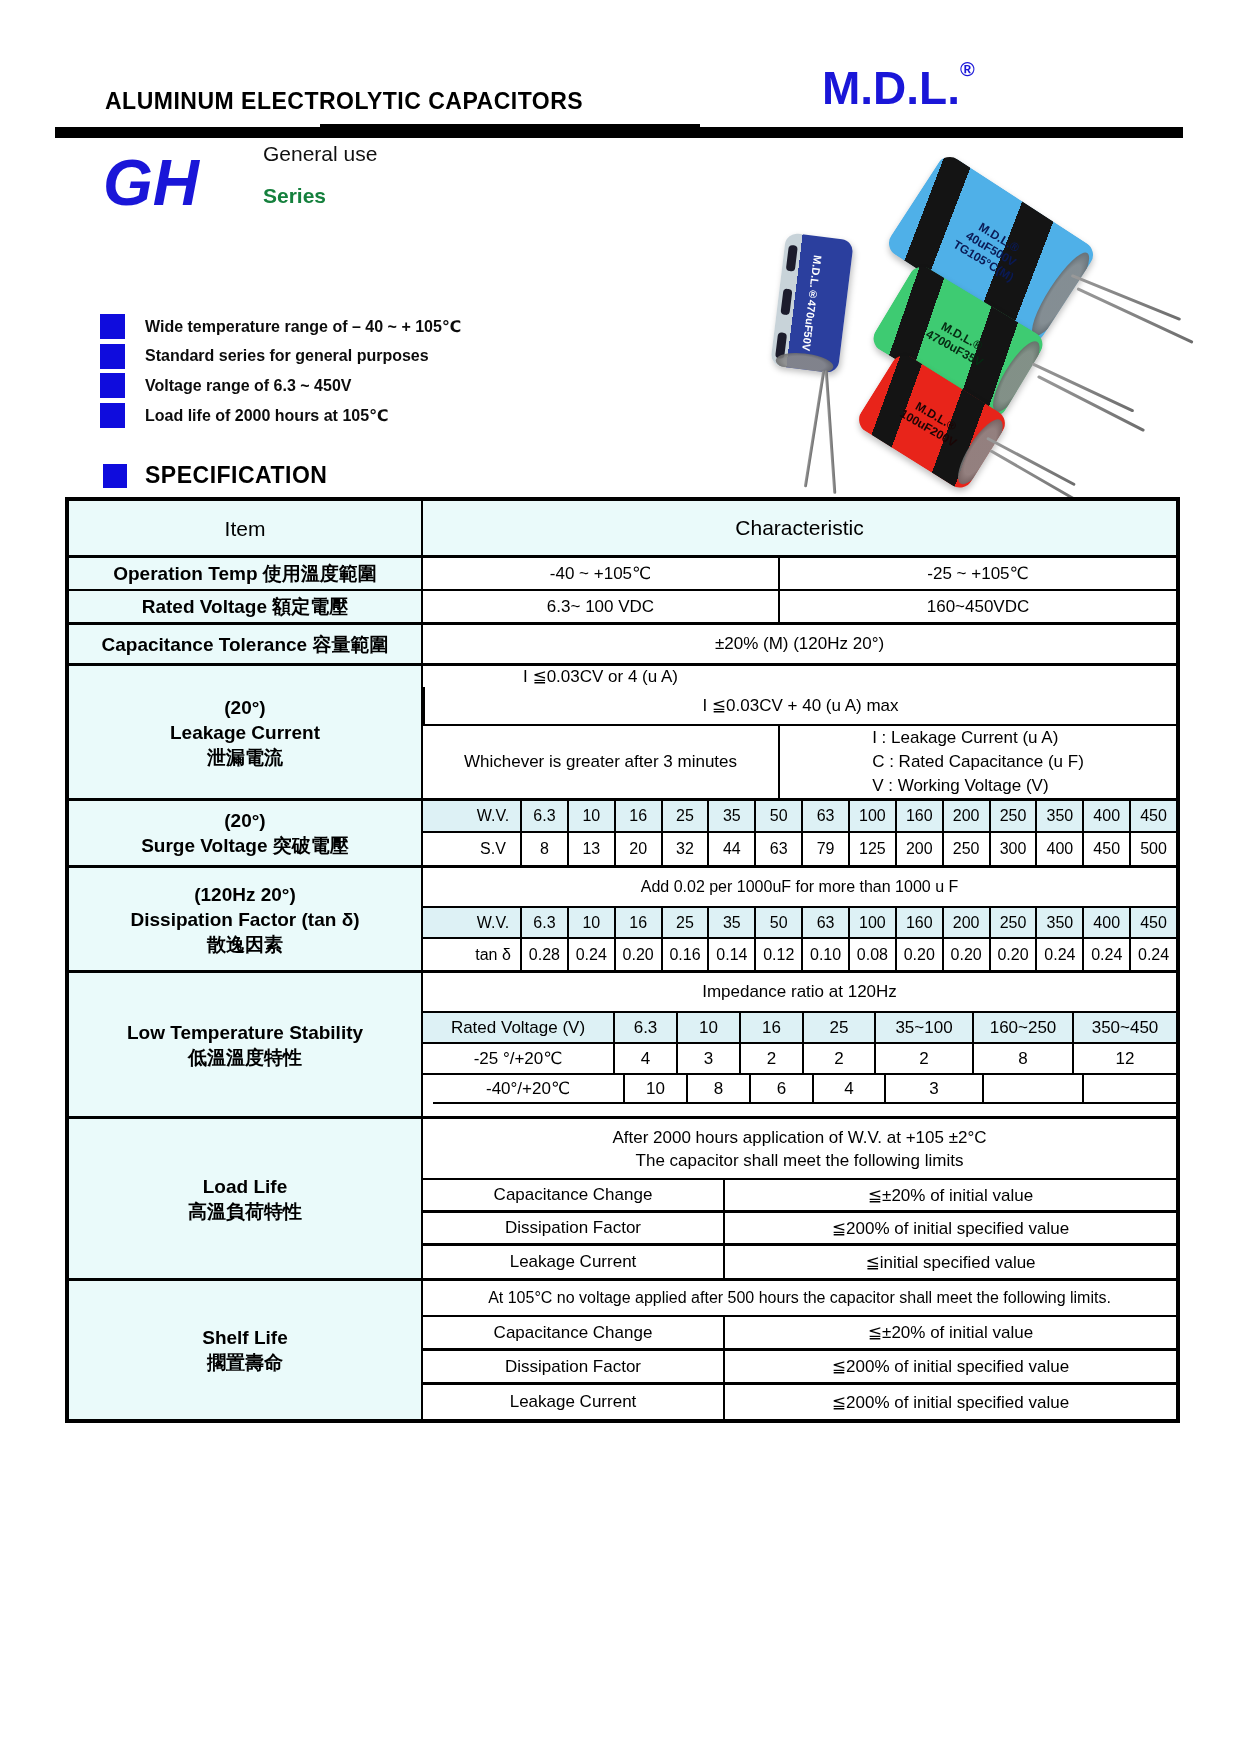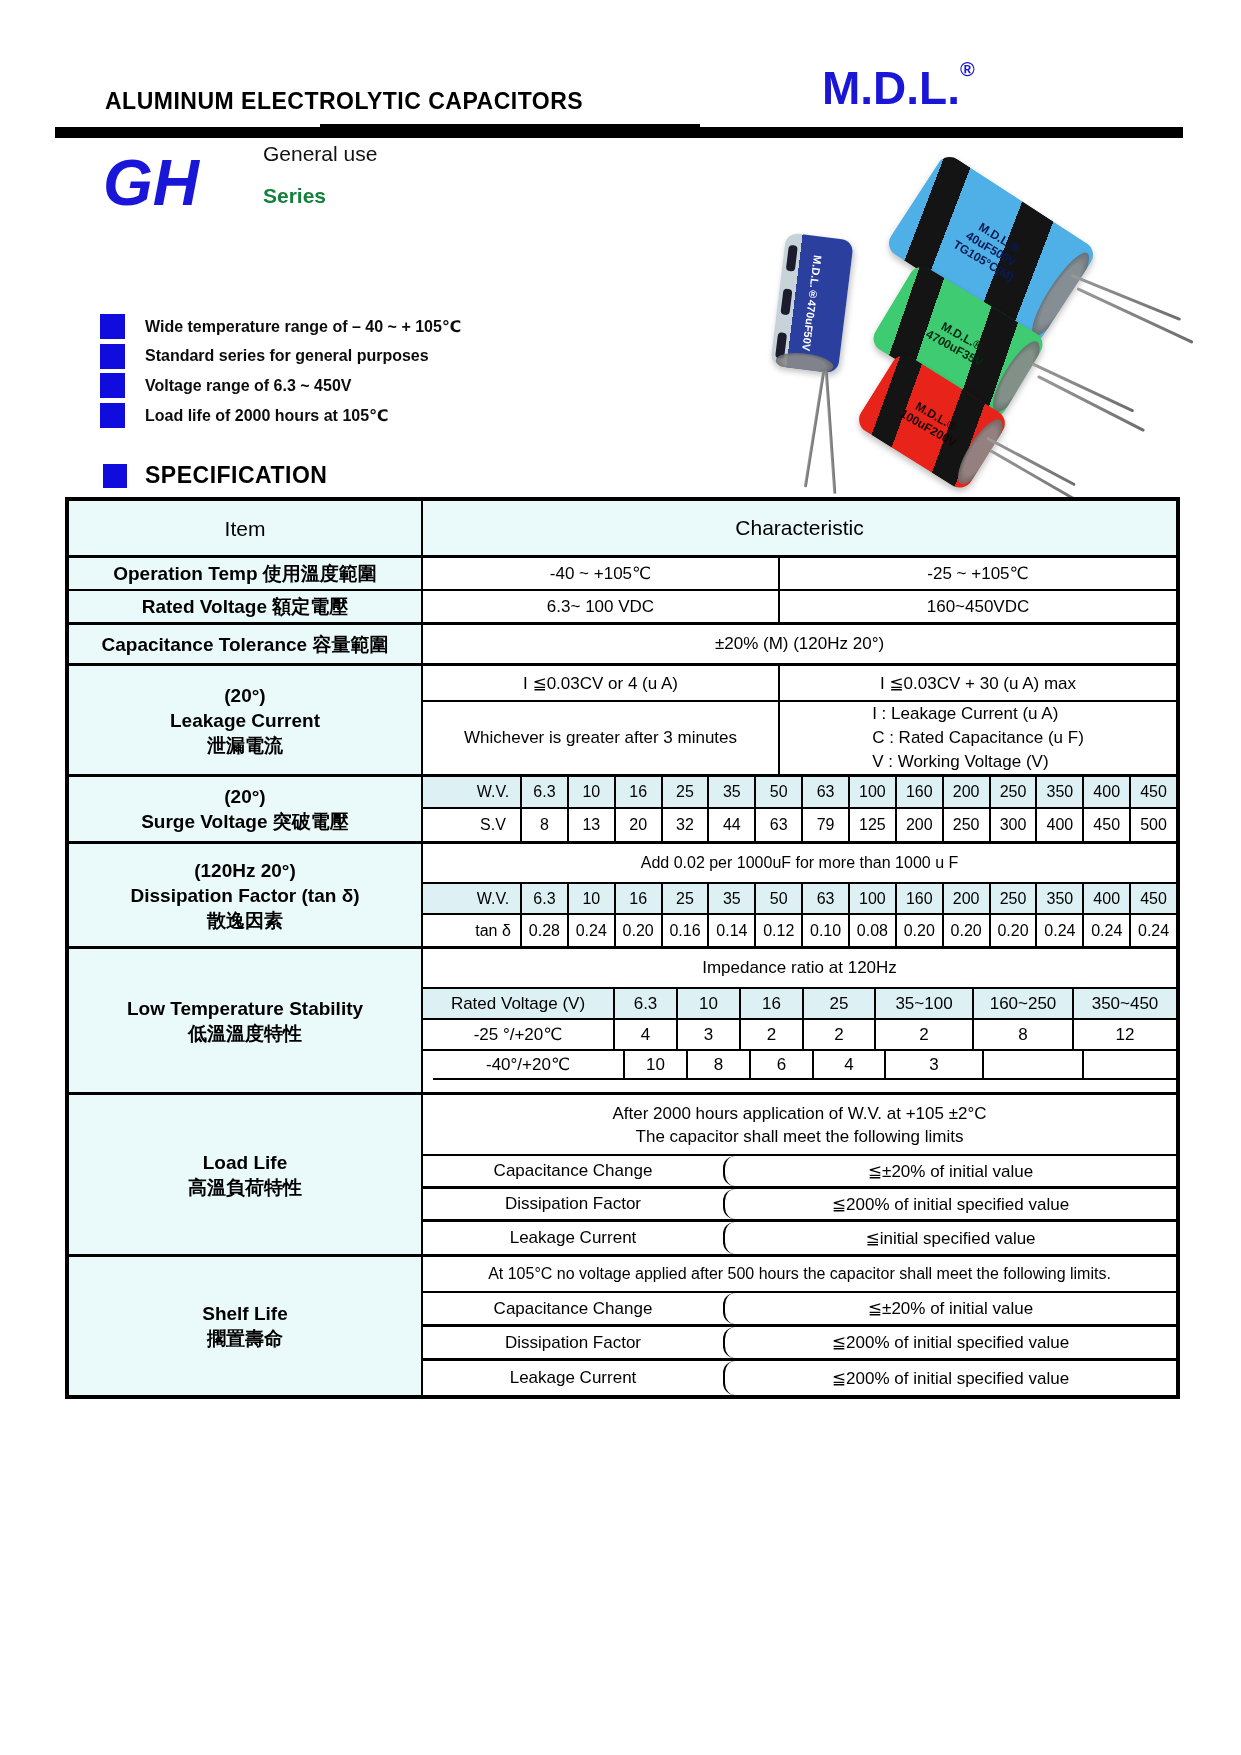--- a/index.html
+++ b/index.html
@@ -76,34 +76,34 @@
     display:flex; flex-direction:column; justify-content:center; align-items:center; text-align:center;
     font-weight:bold; font-size:19px; line-height:25px; padding:2px; }
   .sec-body { flex:1; display:flex; flex-direction:column; min-width:0; }
   .row { display:flex; border-bottom:2px solid #000; }
   .row:last-child { border-bottom:none; }
   .cell { display:flex; justify-content:center; align-items:center; text-align:center; min-width:0; }
   .half-l { width:355px; flex:none; }
   .half-r { flex:1; border-left:2px solid #000; }
   .full { flex:1; }
   .h57 { height:57px; } .h31 { height:31px; } .h38 { height:38px; }
-  .h48 { height:36px; } .h72 { height:72px; } .h32 { height:32px; }
+  .h48 { height:60px;flex-direction:column; } .h72 { height:72px; } .h32 { height:32px; }
   .h28 { height:40px; } .h29 { height:29px;margin-left:10px; } .h61 { height:61px; }
   .h33 { height:33px; } .h36 { height:36px; } .h34 { height:34px; }
   .head-cell { font-size:21px; }
   .grid15 { display:grid; grid-template-columns:54px repeat(14, 1fr);padding-left:43px; }
   .grid15 > div { display:flex; justify-content:center; align-items:center; border-left:2px solid #000; font-size:16px; }
   .grid15 > div:first-child { border-left:none; }
   .gridImp { display:grid; grid-template-columns:190px 63px 63px 63px 72px 98px 100px 1fr; }
   .gridImp > div { display:flex; justify-content:center; align-items:center; border-left:2px solid #000; font-size:17px; }
   .gridImp > div:first-child { border-left:none; }
   .strip { background:#ddf1f5; }
   .gap-strip { height:12px; }
   .rowsplit { display:grid; grid-template-columns:300px 1fr; }
-  .rowsplit > div { display:flex; justify-content:center; align-items:center;border-radius:12px; }
+  .rowsplit > div { display:flex; justify-content:center; align-items:center; }
   .rowsplit > div:last-child { border-left:2px solid #000; }
   .note-lines { text-align:left; font-size:17px; line-height:24px; }
   .intro-2l { flex-direction:column; line-height:23px; }
   .thickrow { border-bottom:3px solid #000; }
   .fs16 { font-size:16px; }
 </style>
 </head>
 <body>
 
 <div class="page">
@@ -214,21 +214,21 @@
 
     <div class="sec">
       <div class="item-cell">
         <span>(20°)</span>
         <span>Leakage Current</span>
         <span>泄漏電流</span>
       </div>
       <div class="sec-body">
         <div class="row h48">
           <div class="cell half-l">I ≦0.03CV or 4 (u A)</div>
-          <div class="cell half-r">I ≦0.03CV + 30 (u A) max</div>
+          <div class="cell half-r">I ≦0.03CV + 40 (u A) max</div>
         </div>
         <div class="row h72">
           <div class="cell half-l">Whichever is greater after 3 minutes</div>
           <div class="cell half-r">
             <div class="note-lines">
               <div>I : Leakage Current     (u A)</div>
               <div>C : Rated Capacitance (u F)</div>
               <div>V : Working Voltage      (V)</div>
             </div>
           </div>

